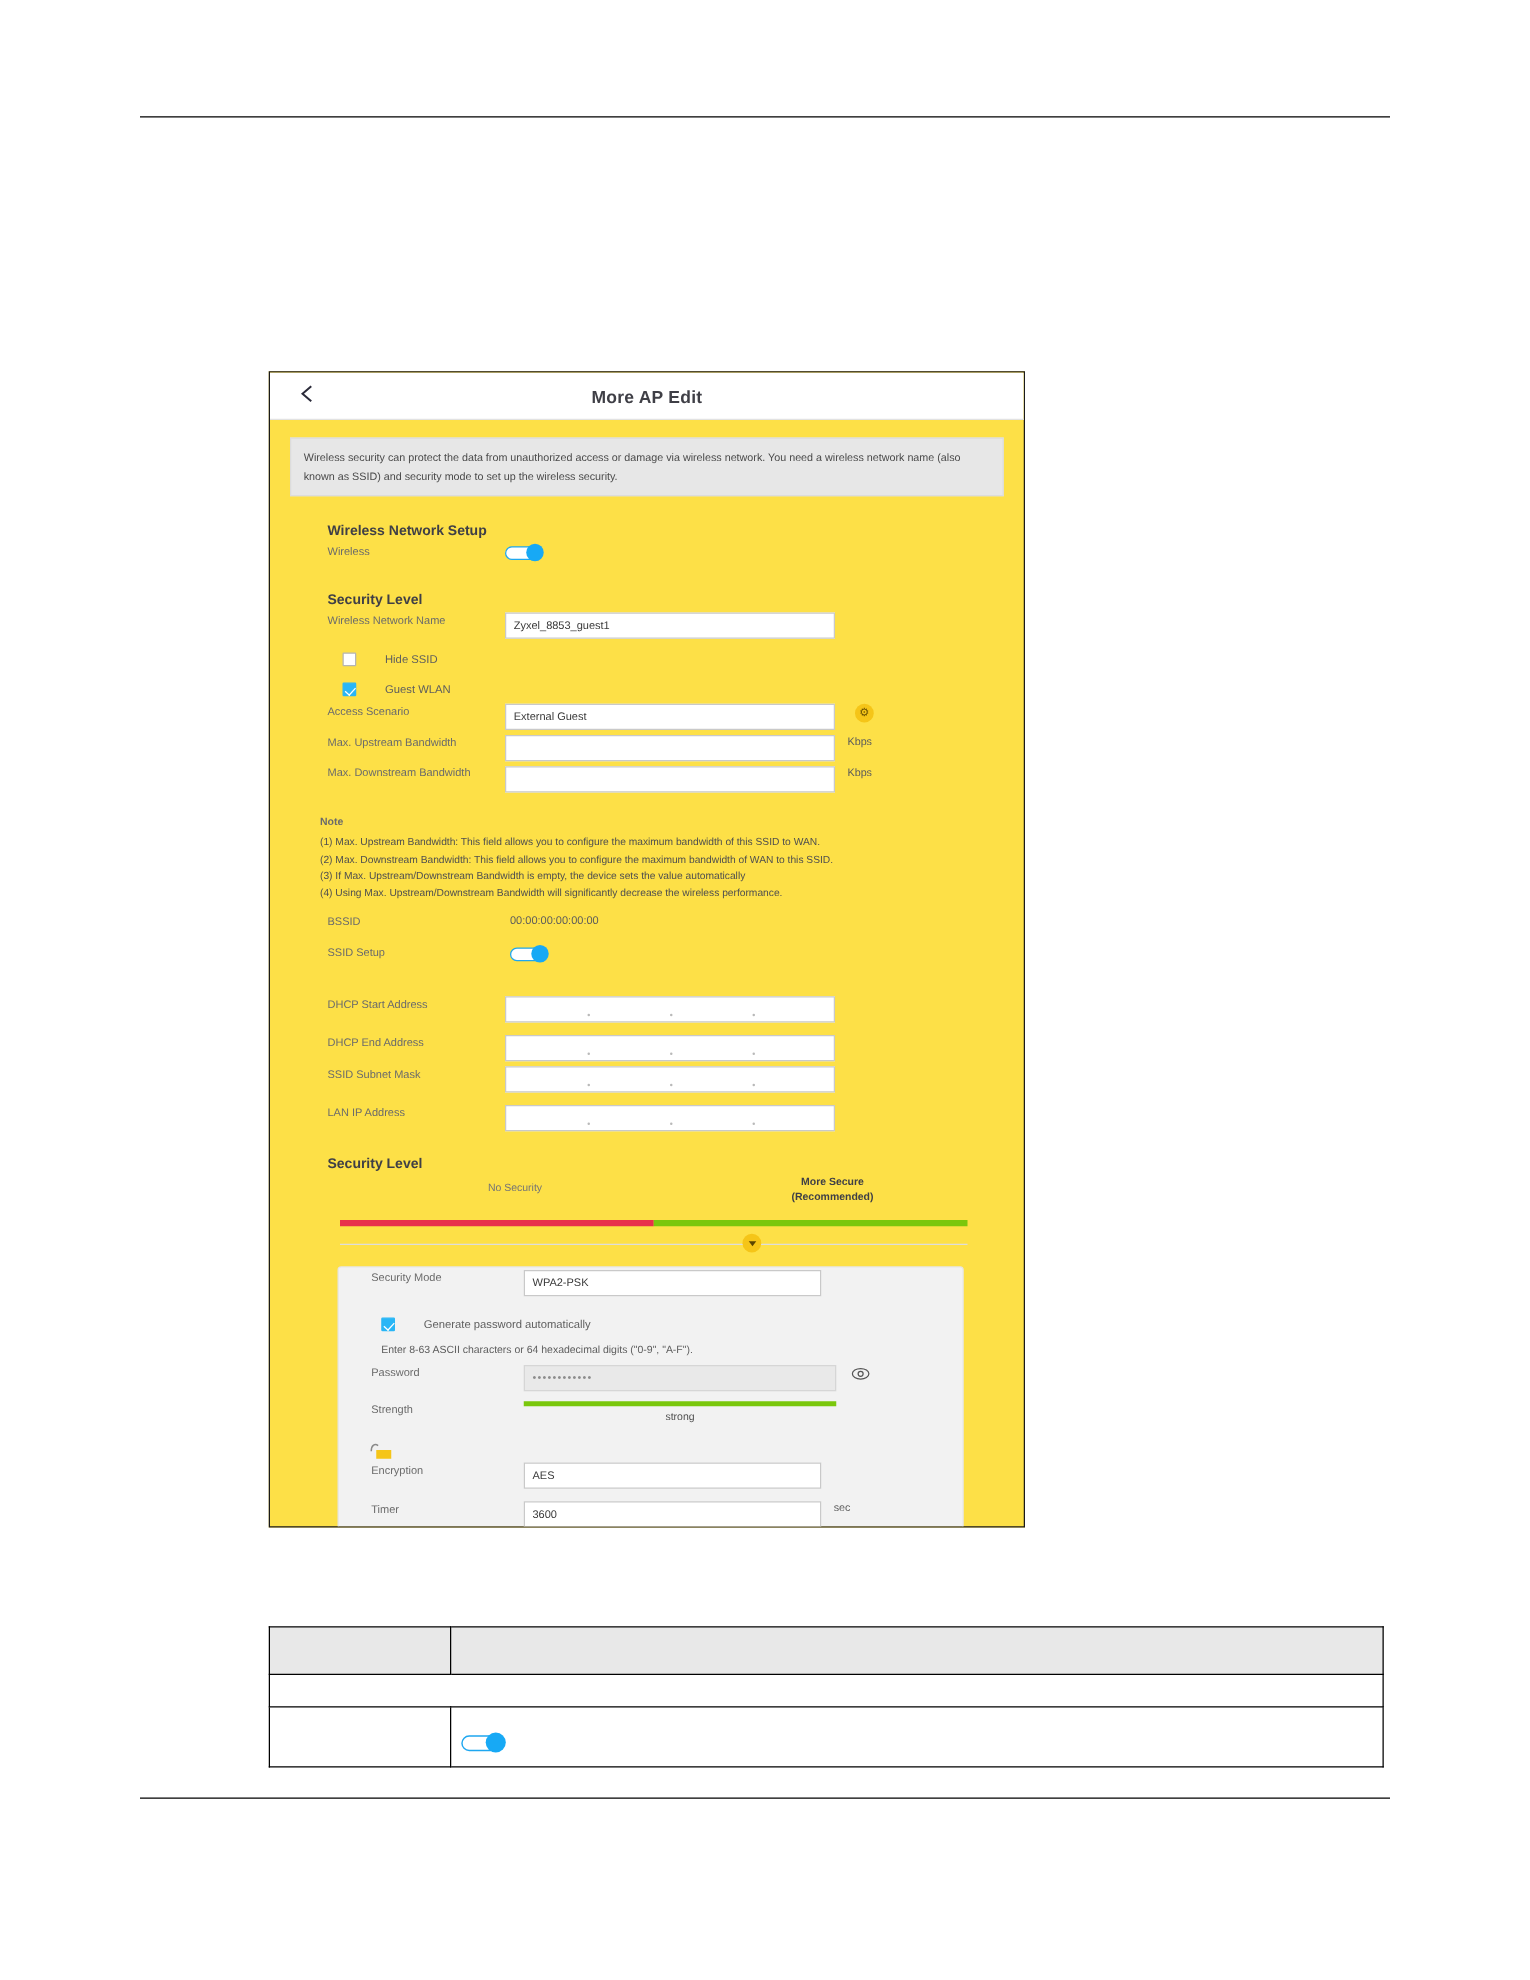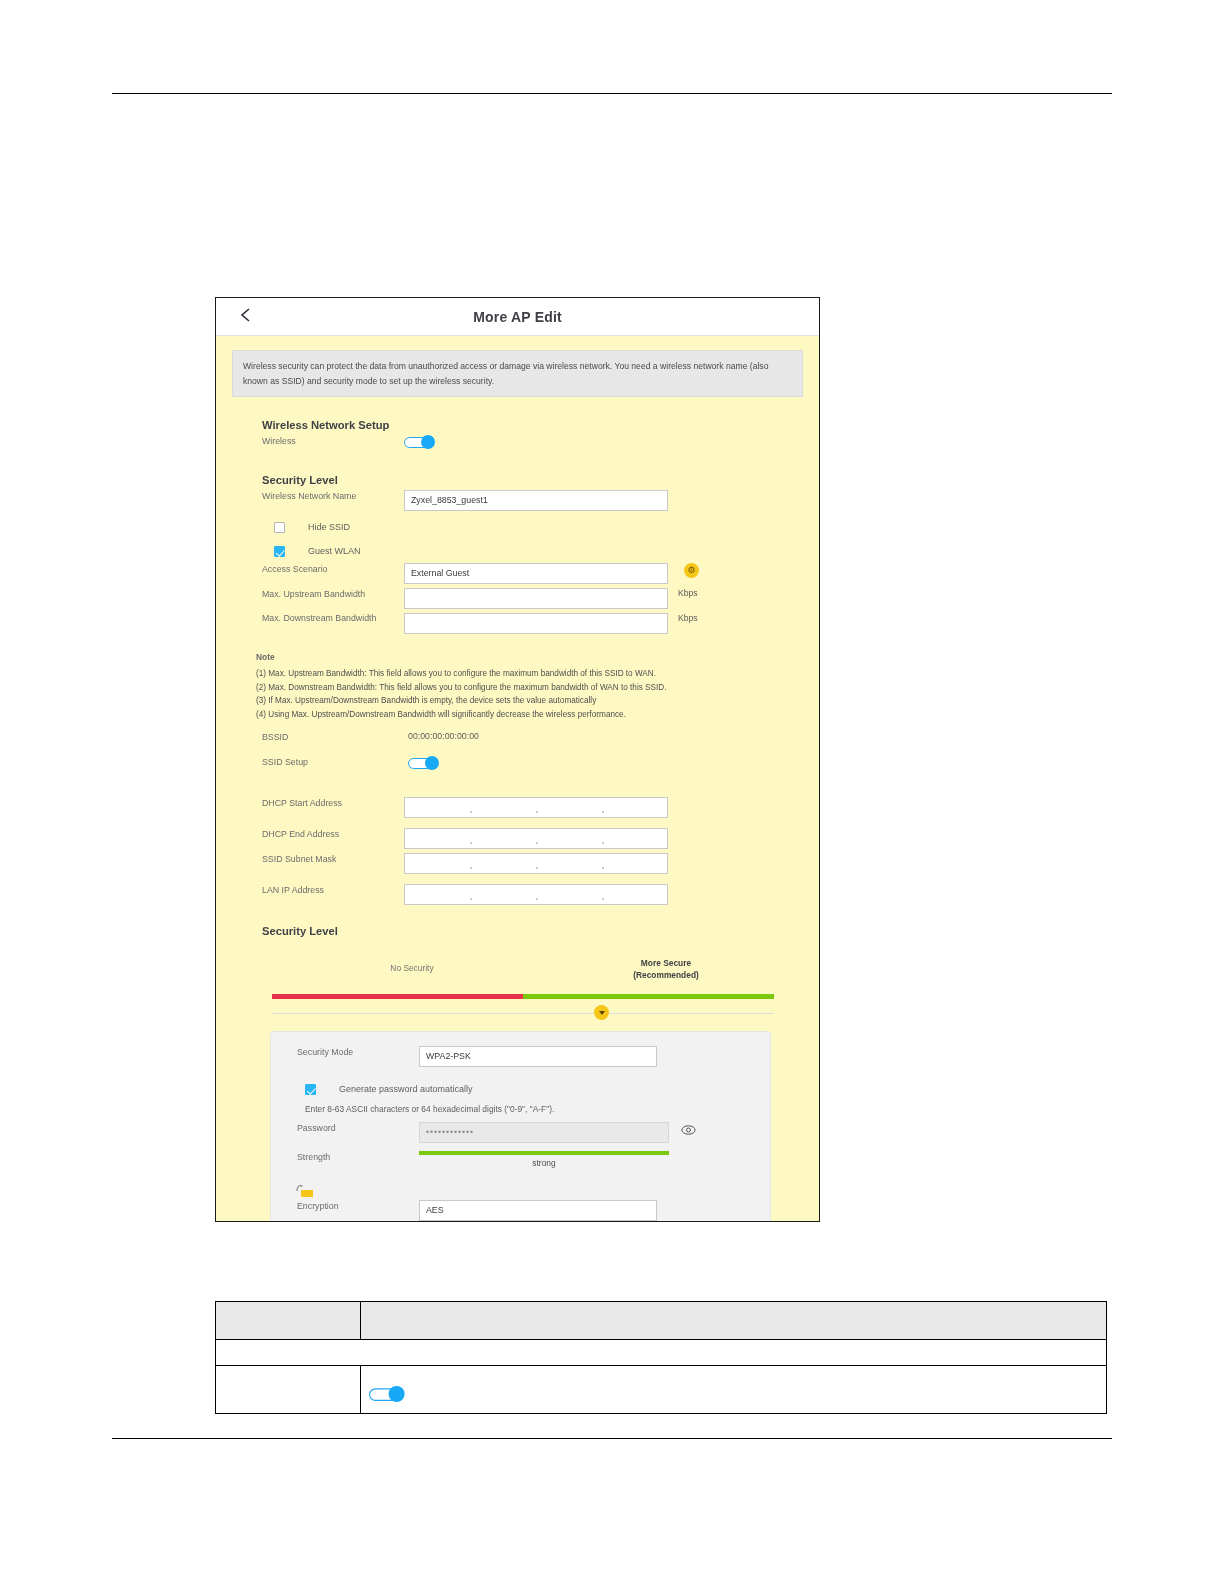--- a/index.html
+++ b/index.html
@@ -20,21 +20,21 @@
   }
   .doc-rule-bottom {
     position:absolute; left:112px; top:1438px; width:1000px;
     border-top:1.6px solid #000;
   }
 
   
   .figure {
     position:absolute; left:215px; top:297px;
     width:605px; height:925px;
-    background:#fef9c3;
+    background:#fde047;
     border:1px solid #1a1a1a;
     overflow:hidden;
   }
 
   .fig-header {
     position:relative; height:38px; background:#ffffff;
     border-bottom:1px solid #e2e2e2;
   }
   .back-chevron {
     position:absolute; left:22px; top:8px; width:16px; height:18px;
@@ -136,21 +136,21 @@
     display:flex; align-items:center; justify-content:center;
     color:#6d5300; font-size:9px; line-height:1; cursor:pointer;
   }
 
   
   .note-wrap { margin:14px 0 0 40px; }
   .note-title { font-size:8.4px; color:#6b6b6b; font-weight:bold; margin-bottom:5px; }
   .note-line { font-size:8.2px; color:#4f4f4f; line-height:13.5px; }
 
   
-  .slider-wrap { margin:24px 0 0 0; position:relative; height:62px; }
+  .slider-wrap { margin:6px 0 0 0; position:relative; height:62px; }
   .slider-labels { position:relative; height:26px; }
   .sl-left {
     position:absolute; left:126px; top:2px; width:140px; text-align:center;
     font-size:8.4px; color:#757575;
   }
   .sl-right {
     position:absolute; left:380px; top:-4px; width:140px; text-align:center;
     font-size:8.4px; color:#3f3f46; font-weight:bold; line-height:12px;
   }
   .sl-bar { position:absolute; left:56px; top:33px; width:502px; height:5px; }
@@ -167,21 +167,21 @@
     content:""; border-left:3.5px solid transparent; border-right:3.5px solid transparent;
     border-top:4px solid #5a4500; margin-top:1px;
   }
 
   
   .sec-panel {
     margin:8px 48px 0 54px;
     background:#f2f2f2;
     border:1px solid #e6e6e6;
     border-radius:3px;
-    padding:14px 0 16px 0;
+    padding:2px 0 16px 0;
   }
   .sec-panel .row { margin-left:26px; }
   .sec-panel .row .lbl { width:122px; flex:0 0 122px; }
   .sec-panel .txtfield { width:238px; }
   .sec-panel .cbrow { margin-left:34px; }
   .hint {
     font-size:8.4px; color:#5e5e5e; margin:3px 0 8px 34px;
   }
   .pwfield {
     width:250px; height:21px; border:1px solid #d6d6d6;

